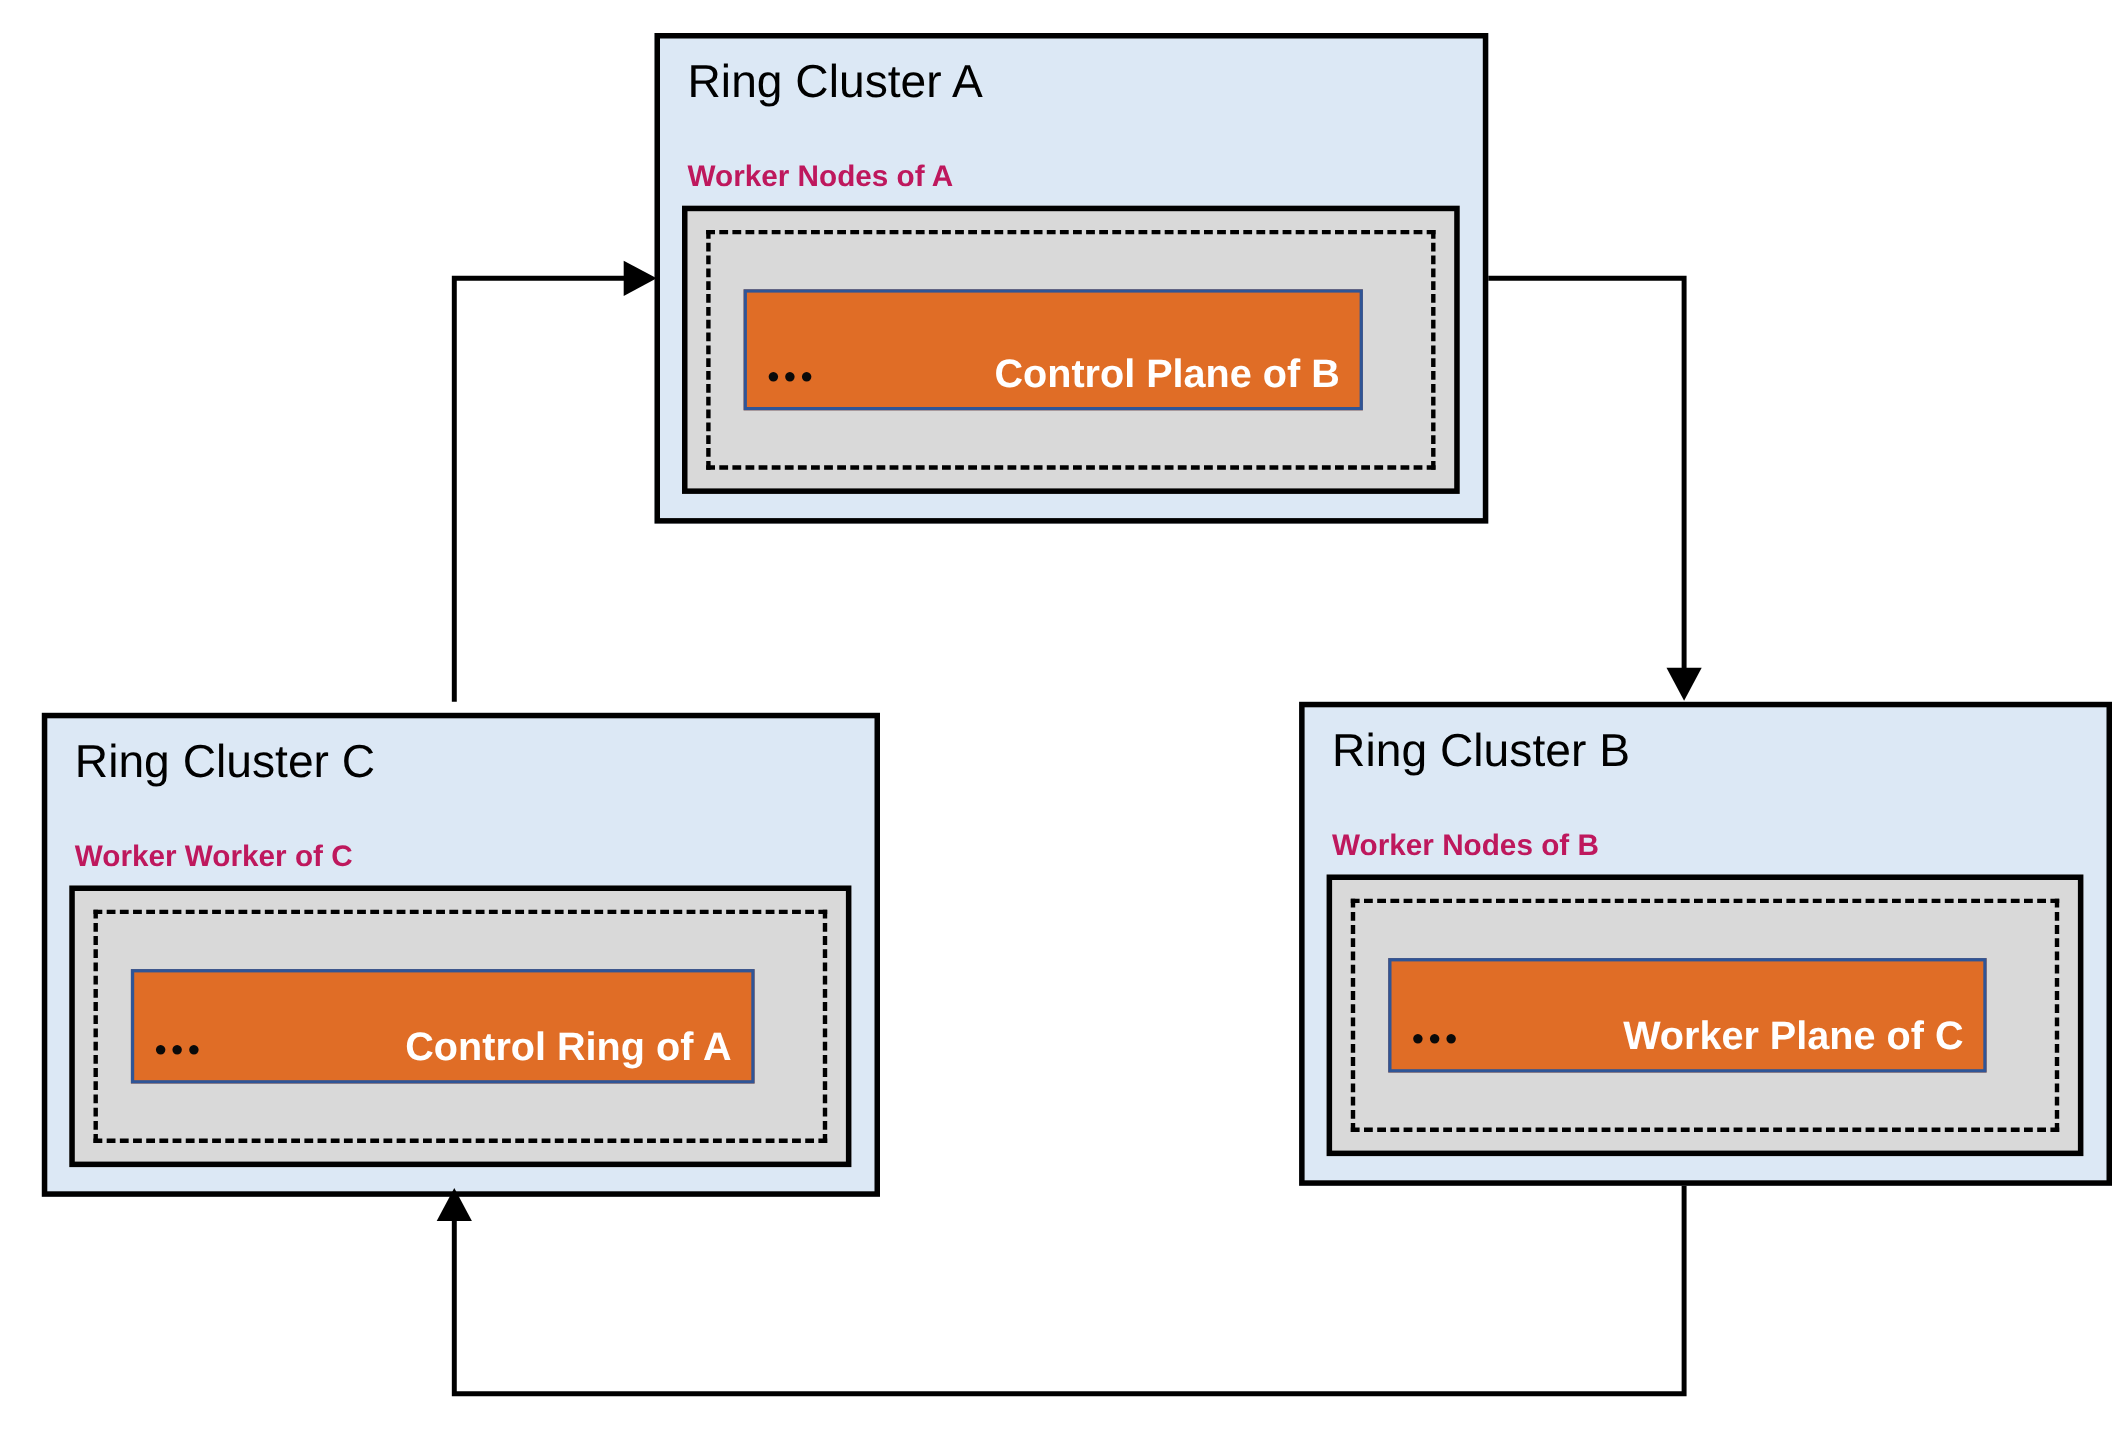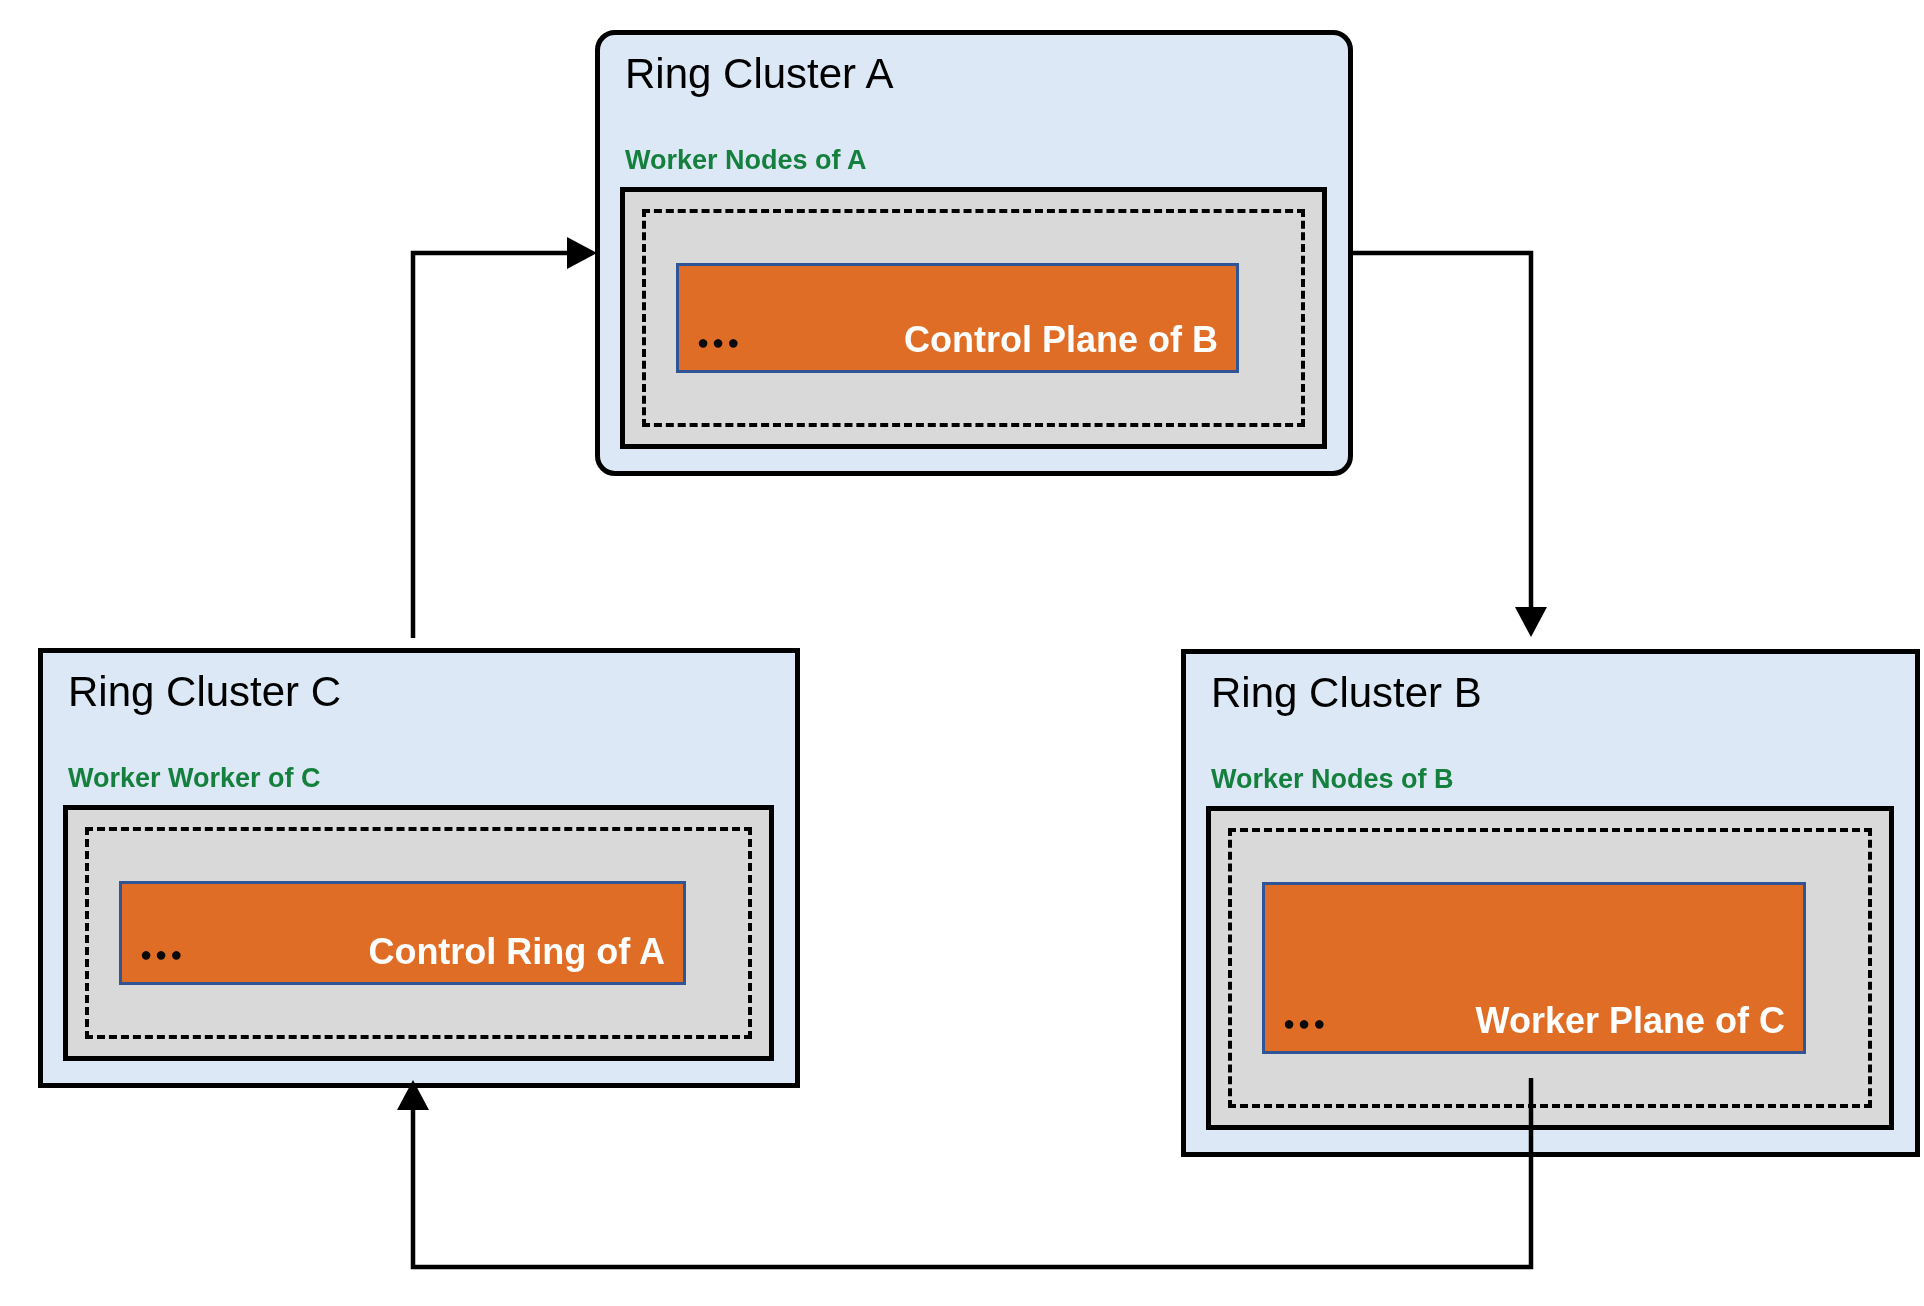--- a/index.html
+++ b/index.html
@@ -16,41 +16,41 @@
     overflow: hidden;
   }
 
   
   .cluster-box {
     position: absolute;
     background: var(--cluster-bg, #dce8f5);
     border: 5px solid var(--cluster-border, #000);
     box-sizing: border-box;
   }
-  .pos-a { left: 595px; top: 30px;  width: 758px; height: 446px; border-radius: 20px; }
+  .pos-a { left: 595px; top: 30px;  width: 758px; height: 446px; }
   .pos-c { left: 38px;  top: 648px; width: 762px; height: 440px; }
-  .pos-b { left: 1181px;top: 638px; width: 739px; height: 508px; margin-top: 11px; }
+  .pos-b { left: 1181px;top: 638px; width: 739px; height: 440px; }
 
   .title-row {
     position: absolute;
     top: 16px; left: 25px; right: 16px;
     display: flex;
     justify-content: space-between;
     align-items: baseline;
     font-size: 42px;
     line-height: 1.1;
     color: #000;
     white-space: nowrap;
   }
   .worker-label {
     position: absolute;
     top: 110px; left: 25px;
     font-size: 27px;
     font-weight: bold;
-    color: #15803d;
+    color: #be185d;
   }
 
   .node-box {
     position: absolute;
     left: 20px; right: 21px; top: 152px; bottom: 22px;
     background: var(--node-bg, #d9d9d9);
     border: 5px solid #000;
     box-sizing: border-box;
   }
   .dashed-box {

